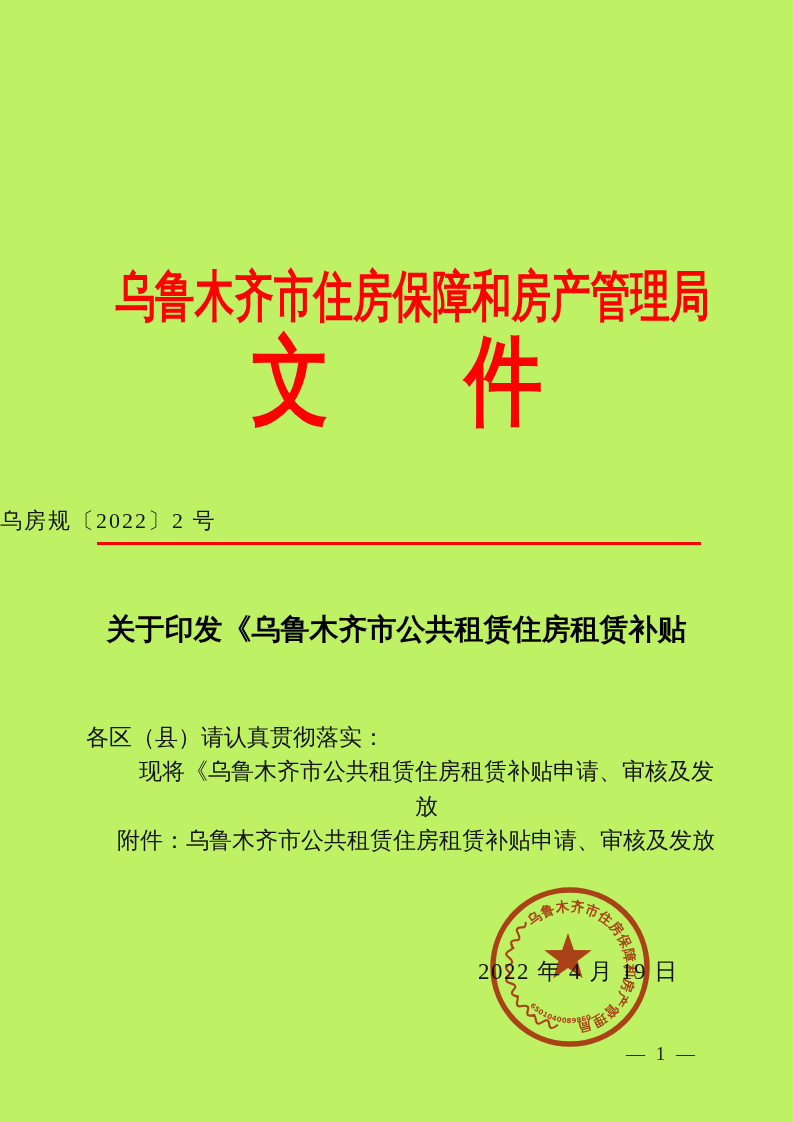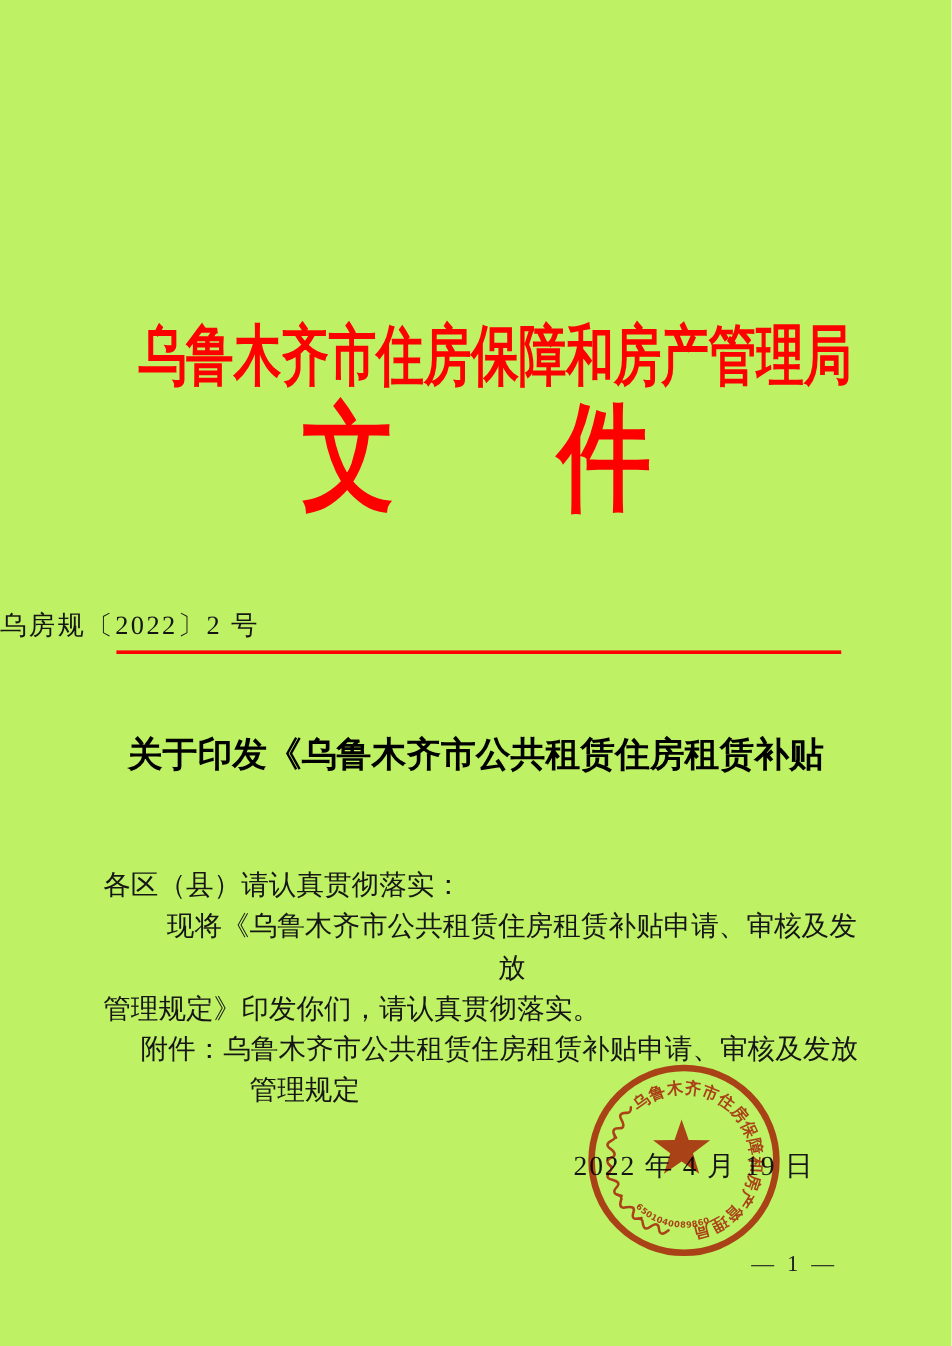--- a/index.html
+++ b/index.html
@@ -111,23 +111,21 @@
 
   <div class="red-rule"></div>
 
   <div class="doc-title">
     <div>关于印发《乌鲁木齐市公共租赁住房租赁补贴</div>
   </div>
 
   <div class="body-block">
     <div class="body-line">各区（县）请认真贯彻落实：</div>
     <div class="body-line i49">现将《乌鲁木齐市公共租赁住房租赁补贴申请、审核及发放</div>
-    <div class="body-line">管理规定》印发你们，请认真贯彻落实。</div>
     <div class="body-line i31">附件：乌鲁木齐市公共租赁住房租赁补贴申请、审核及发放</div>
-    <div class="body-line i122">管理规定</div>
   </div>
 
   <div class="sign-date">2022 年 4 月 19 日</div>
 
   <div class="seal">
     <svg width="170" height="170" viewBox="0 0 170 170">
       <circle class="seal-ring" cx="85" cy="85" r="77"></circle>
 
       <polygon class="seal-star" points="83,51 88.9,67.9 106.8,68.3 92.5,79.1 97.7,96.2 83,86 68.3,96.2 73.5,79.1 59.2,68.3 77.1,67.9"></polygon>
 

